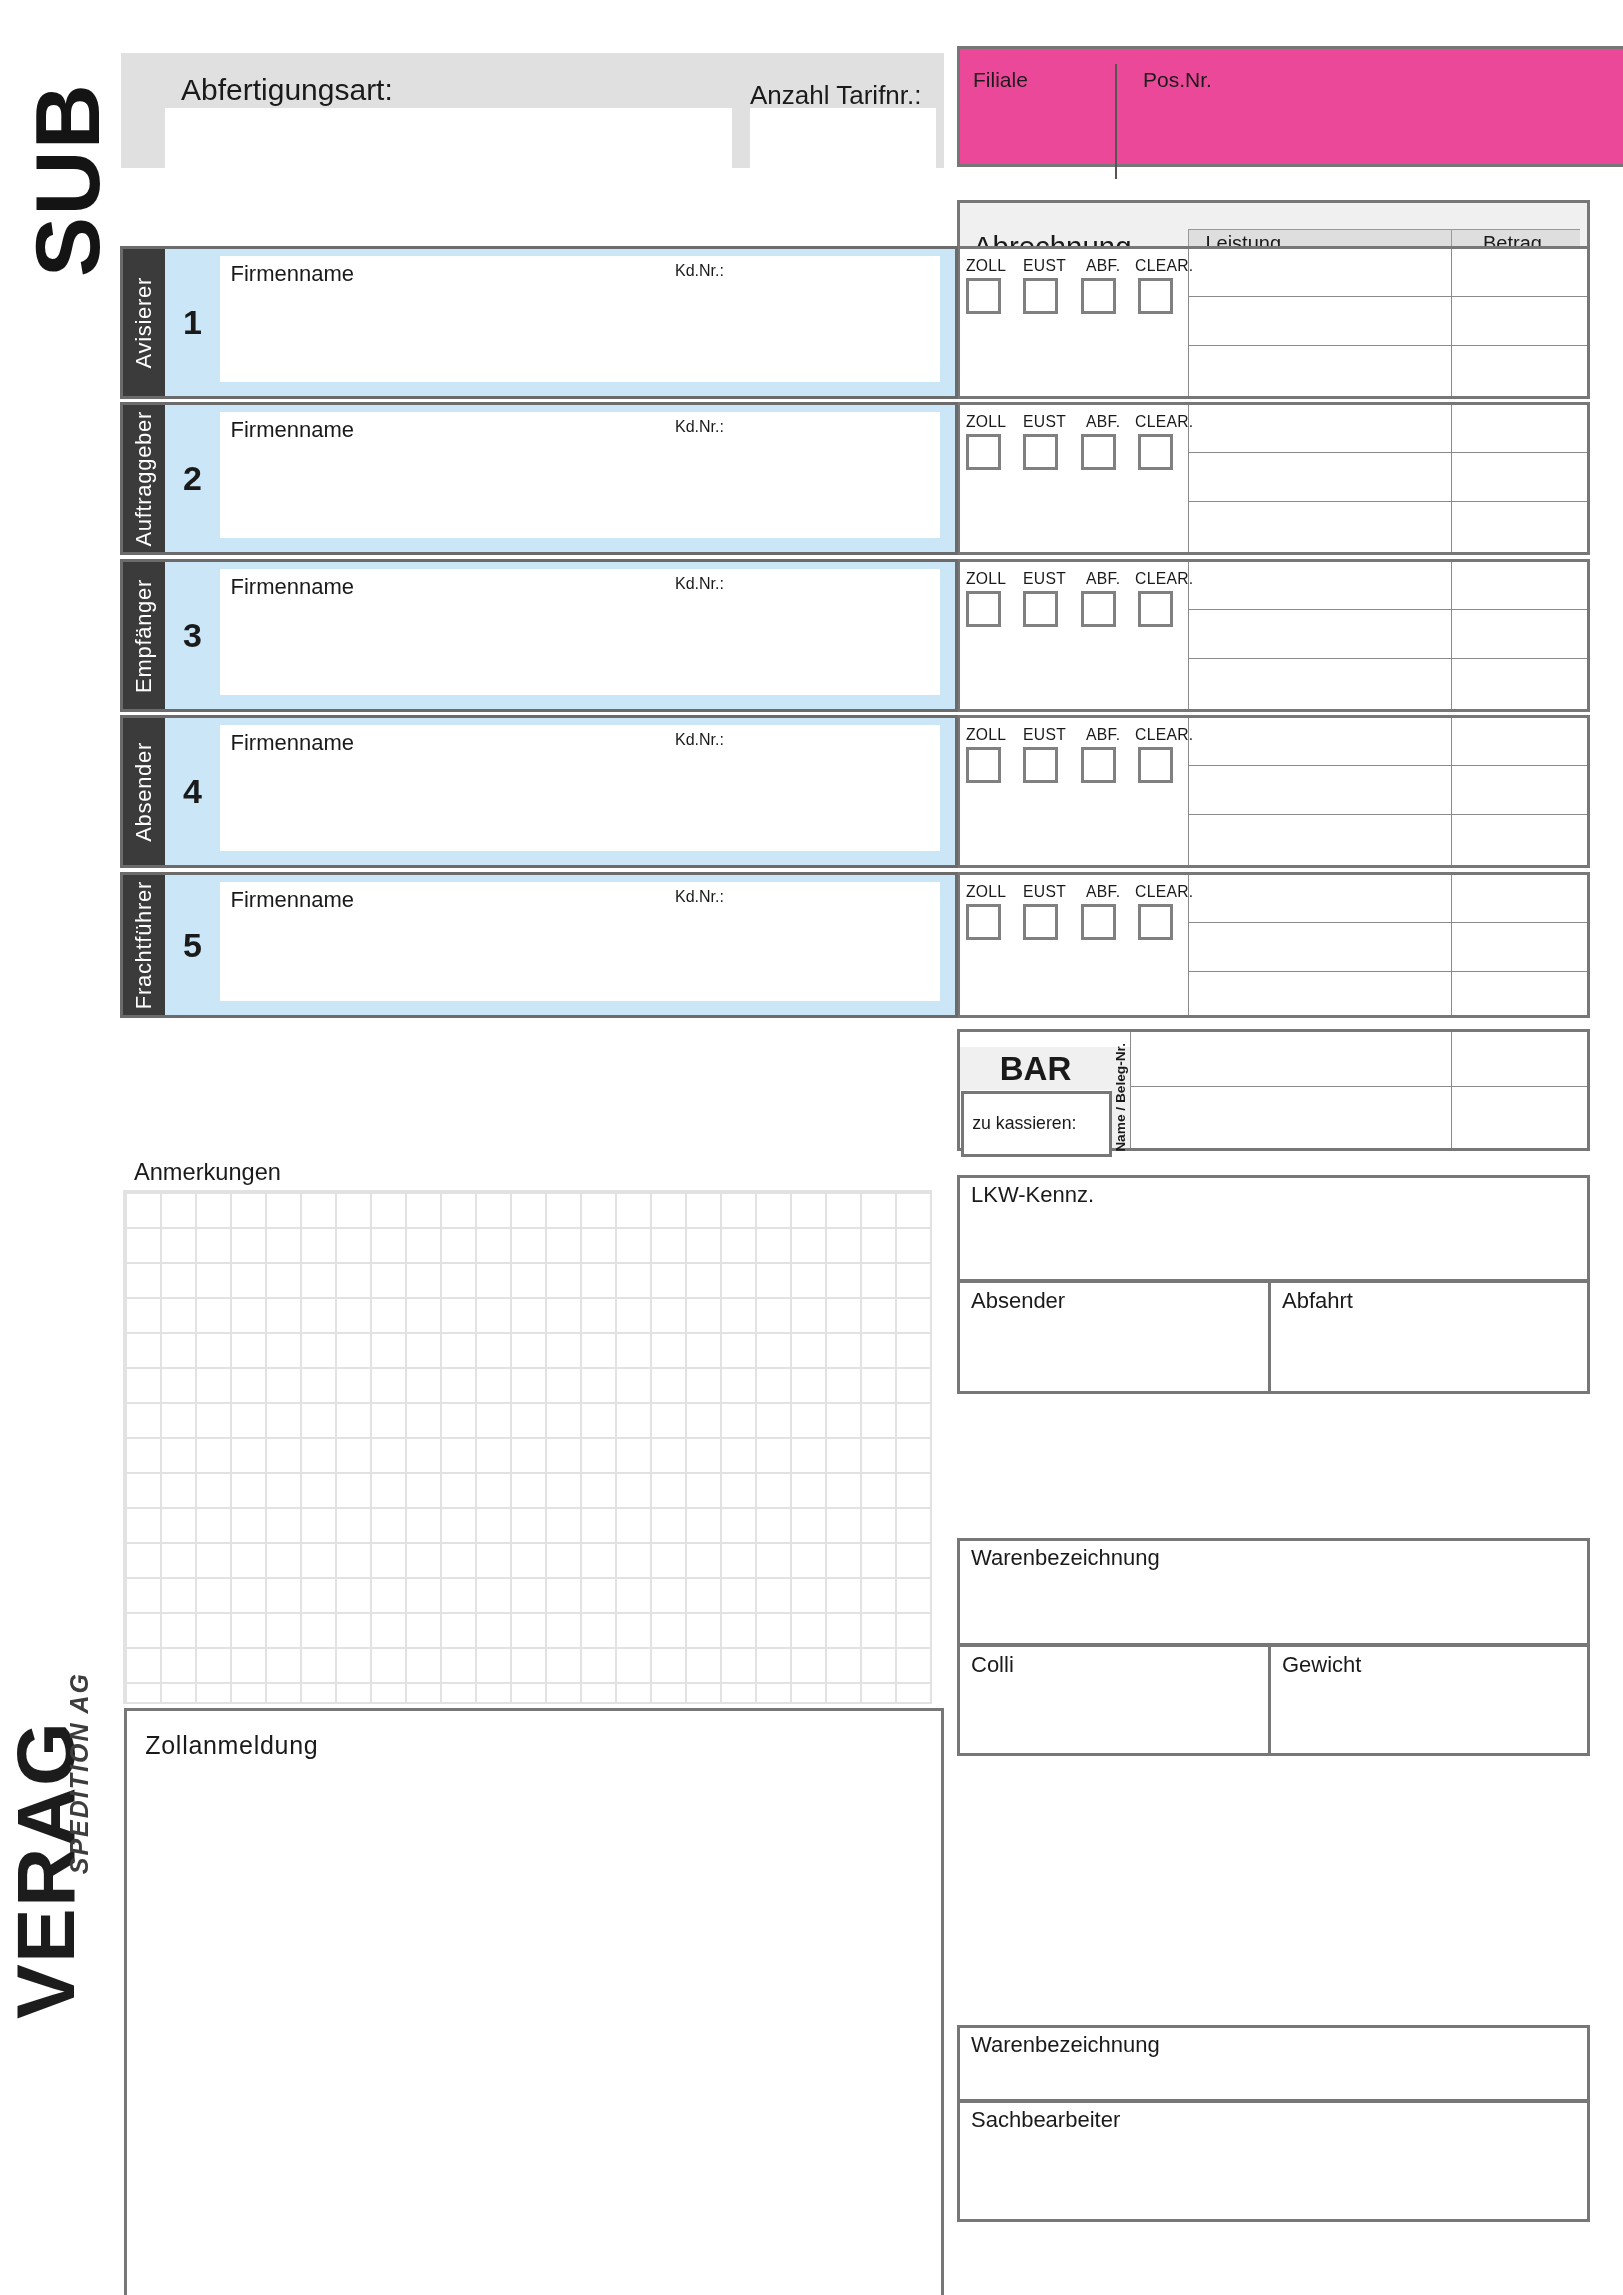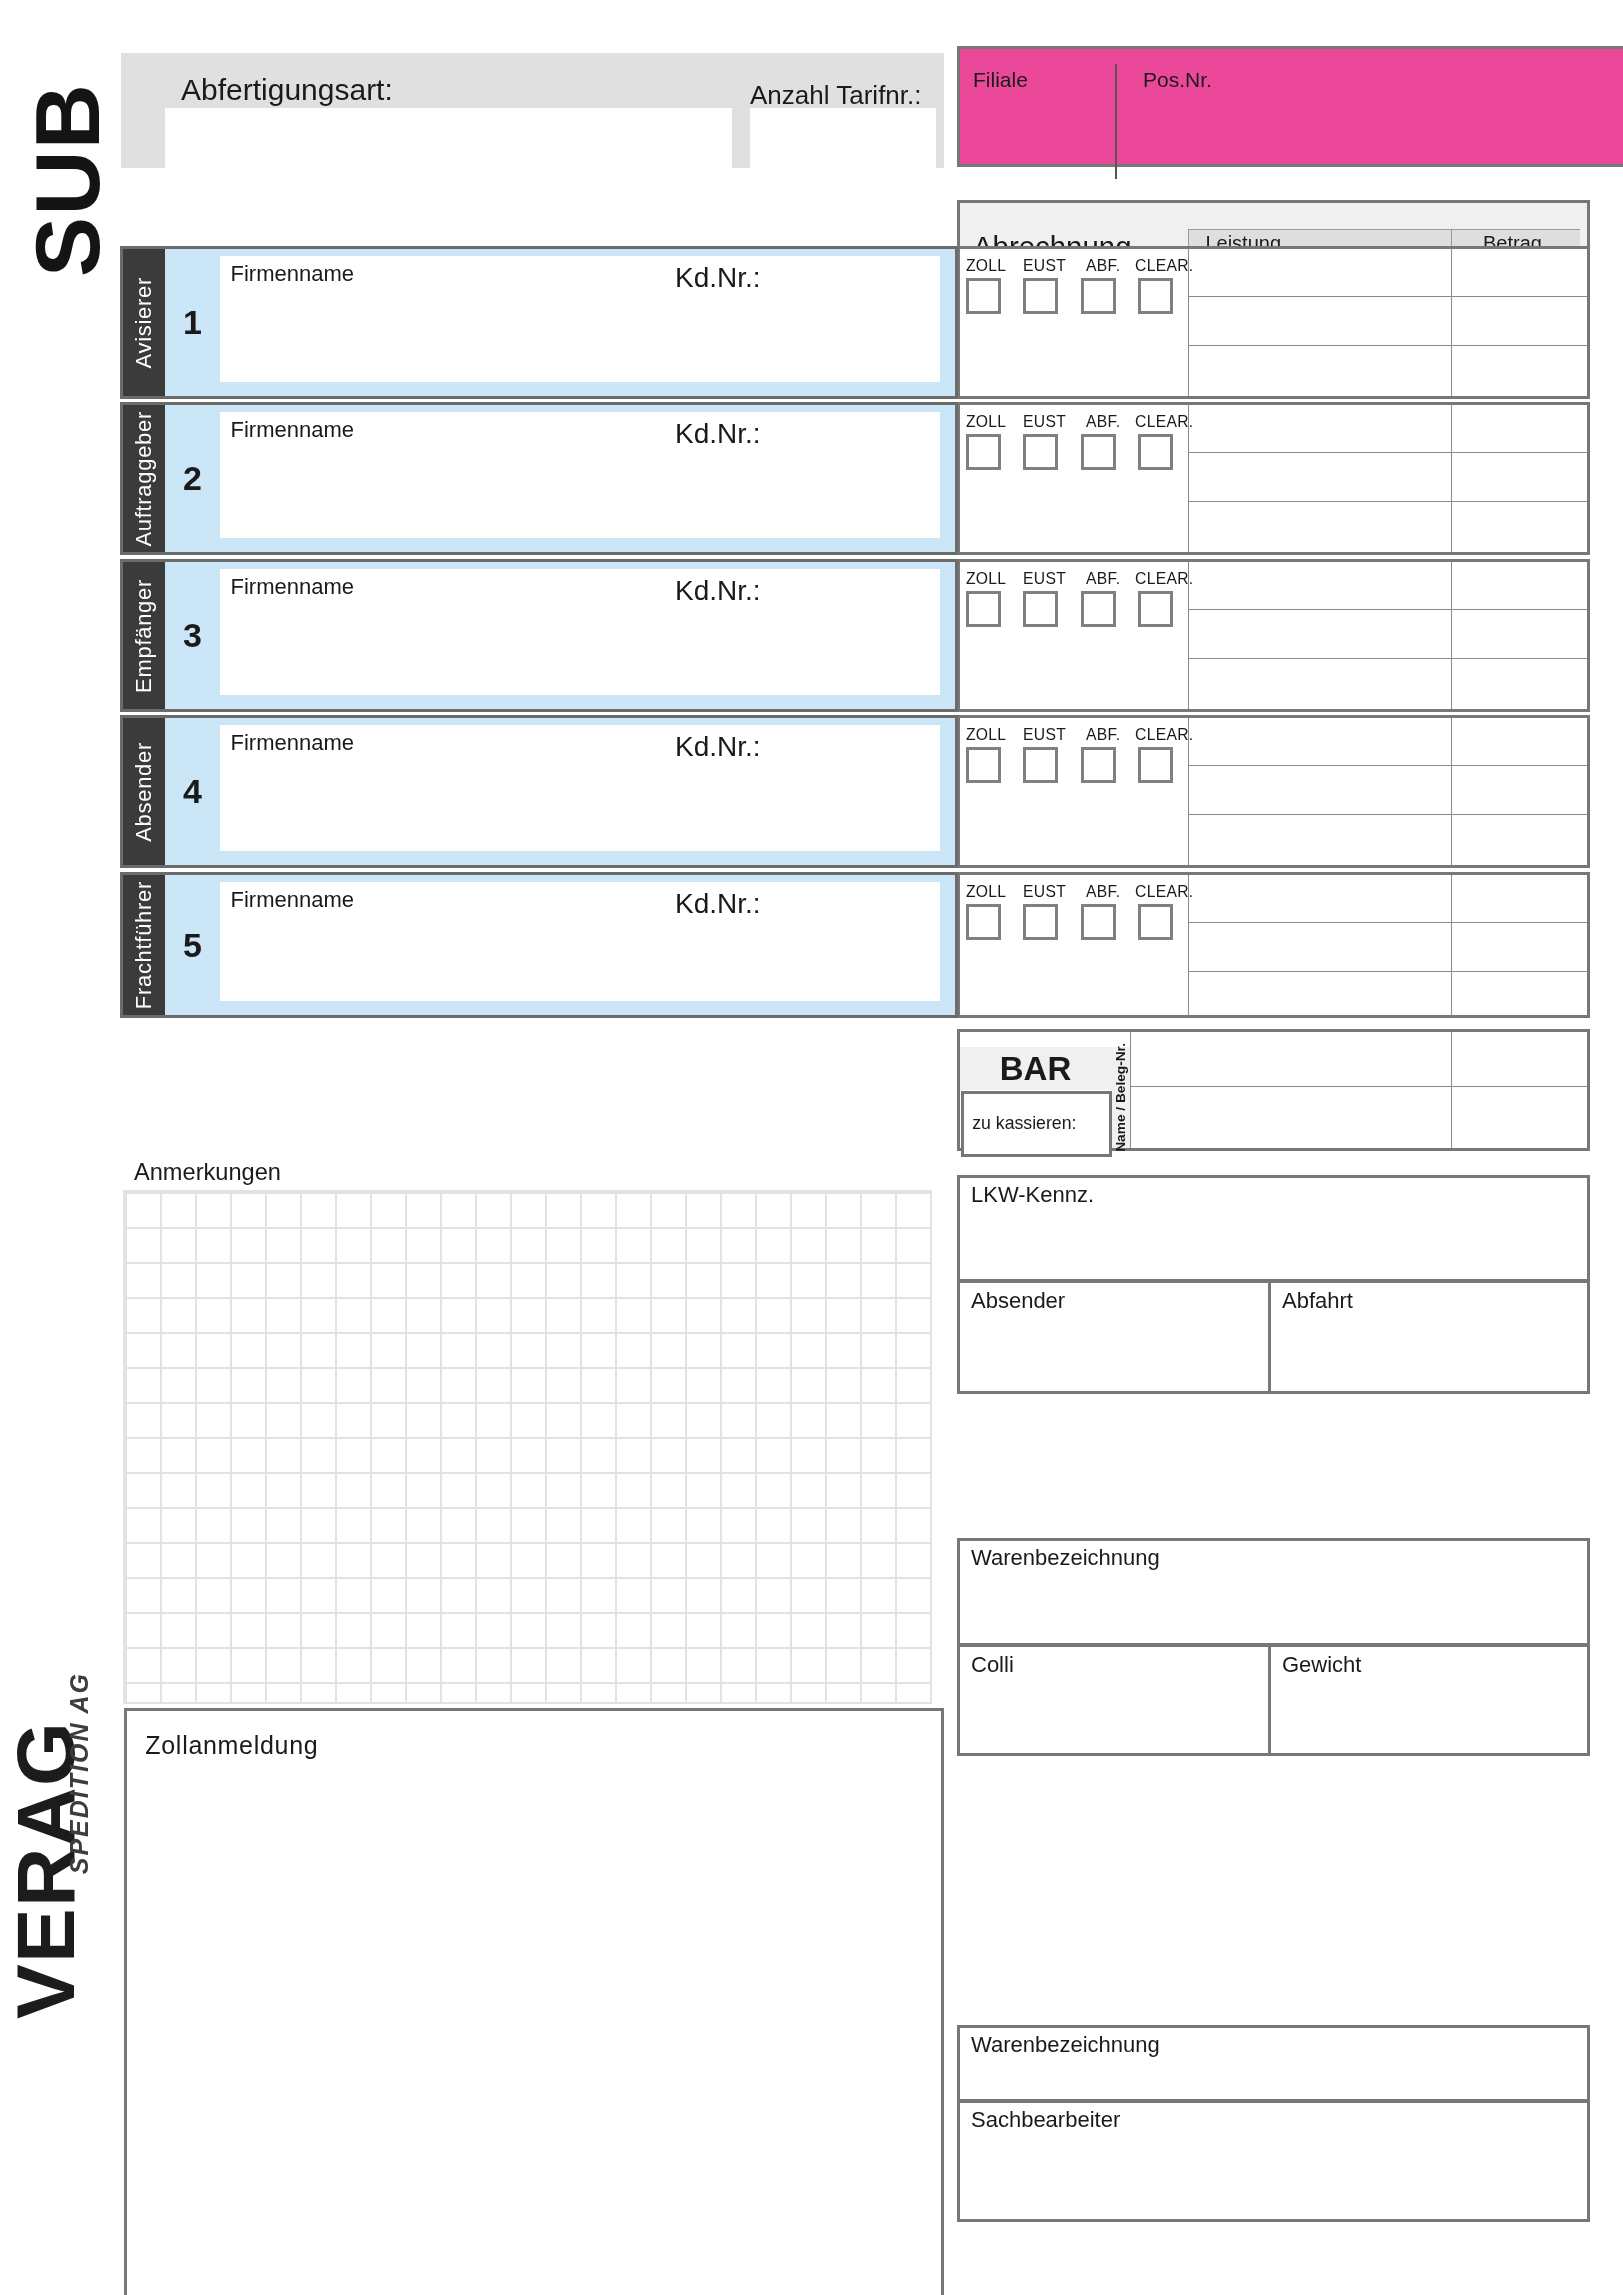--- a/index.html
+++ b/index.html
@@ -46,21 +46,21 @@
   .colzone{position:absolute;top:0;bottom:0;}
   
   .prow{position:absolute;left:120px;width:832px;height:147px;border:3.9px solid #6b6b6b;background:#cbe6f6;}
   .prow.short{height:140px;}
   .strip{position:absolute;left:0;top:0;bottom:0;width:42px;background:#3b3b3b;display:flex;align-items:center;justify-content:center;}
   .strip .vtext{font-size:22px;color:#fff;letter-spacing:0.7px;}
   .pnum{position:absolute;left:42px;top:0;bottom:0;width:55px;display:flex;align-items:center;justify-content:center;font-size:34px;font-weight:bold;}
   .pbox{position:absolute;left:97px;top:6.5px;width:720px;height:126px;background:#fff;}
   .prow.short .pbox{height:119px;}
   .fn{position:absolute;left:10.5px;top:5.2px;font-size:22px;}
-  .kd{position:absolute;left:455px;top:6.5px;font-size:28px;}
+  .kd{position:absolute;left:455px;top:6.5px;font-size:16px;}
   
   #bar-band{left:957px;top:1014px;width:627px;height:116px;border:3.9px solid #777;background:#fff;}
   #bar-hdr{left:0;top:0;width:151px;height:43px;background:#f0f0f0;display:flex;align-items:center;justify-content:center;}
   #bar-hdr span{font-size:33px;font-weight:bold;}
   #name-beleg-strip{left:151px;top:0;bottom:0;width:19.6px;background:#f0f0f0;}
   #name-beleg-strip .vtext{font-size:13.7px;font-weight:bold;}
   #zu-kassieren-box{left:1.3px;top:44px;width:145px;height:60px;border:3.3px solid #777;background:#fff;}
   #zu-kassieren-label{left:7.9px;top:3.9px;font-size:17.7px;}
   #bar-vl1{left:170px;}
   #bar-vl2{left:491px;}

